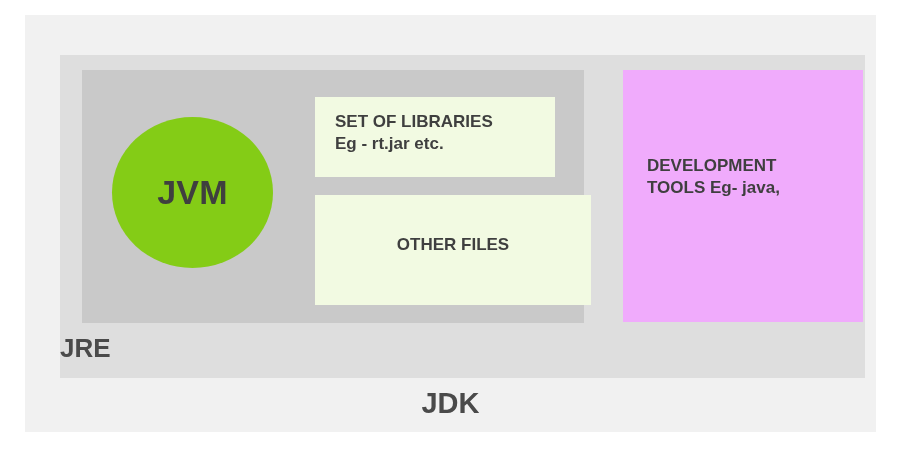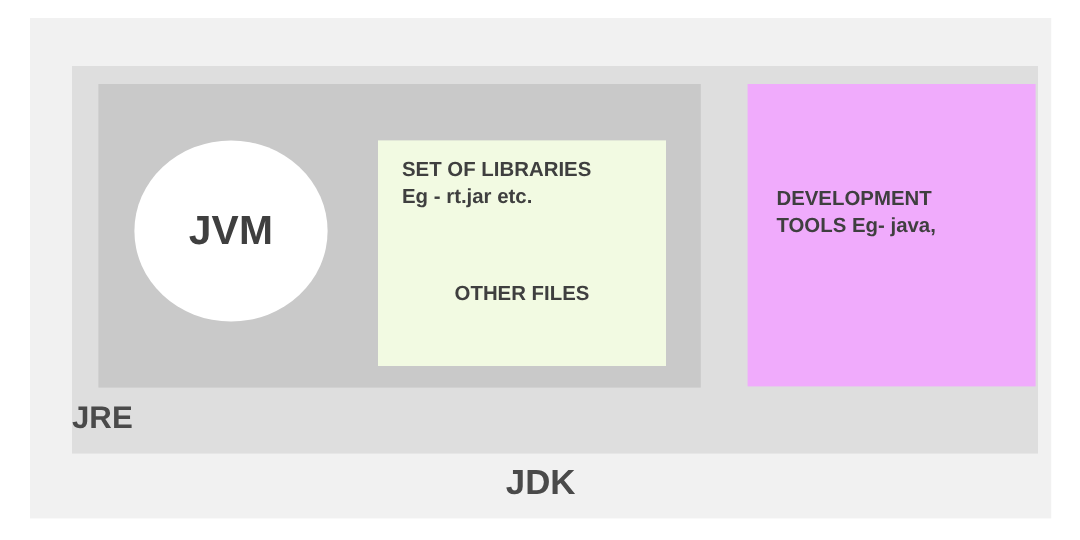--- a/index.html
+++ b/index.html
@@ -49,21 +49,21 @@
     background: #c9c9c9;
   }
 
   
   .jvm-oval {
     position: absolute;
     left: 30px;   
     top: 47px;    
     width: 161px;
     height: 151px;
-    background: #ffffff;
+    background: #84cc16;
     border-radius: 50%;
     display: flex;
     align-items: center;
     justify-content: center;
   }
   .jvm-label {
     font-size: 34px;
     font-weight: bold;
     color: #3f3f3f;
     letter-spacing: 0.2px;
@@ -75,26 +75,25 @@
     position: absolute;
     background: #f2fae2;
   }
   .libraries-box {
     left: 233px;  
     top: 27px;    
     width: 240px; 
     height: 80px; 
     padding: 14px 0 0 20px;
     box-sizing: border-box;
-    margin-top: 20px;
   }
   .otherfiles-box {
     left: 233px;  
     top: 125px;   
-    width: 240px;
+    width: 276px;
     height: 110px;
   }
   .otherfiles-inner {
     position: absolute;
     left: 0;
     top: 40px;
     width: 100%;
     text-align: center;
   }
 

